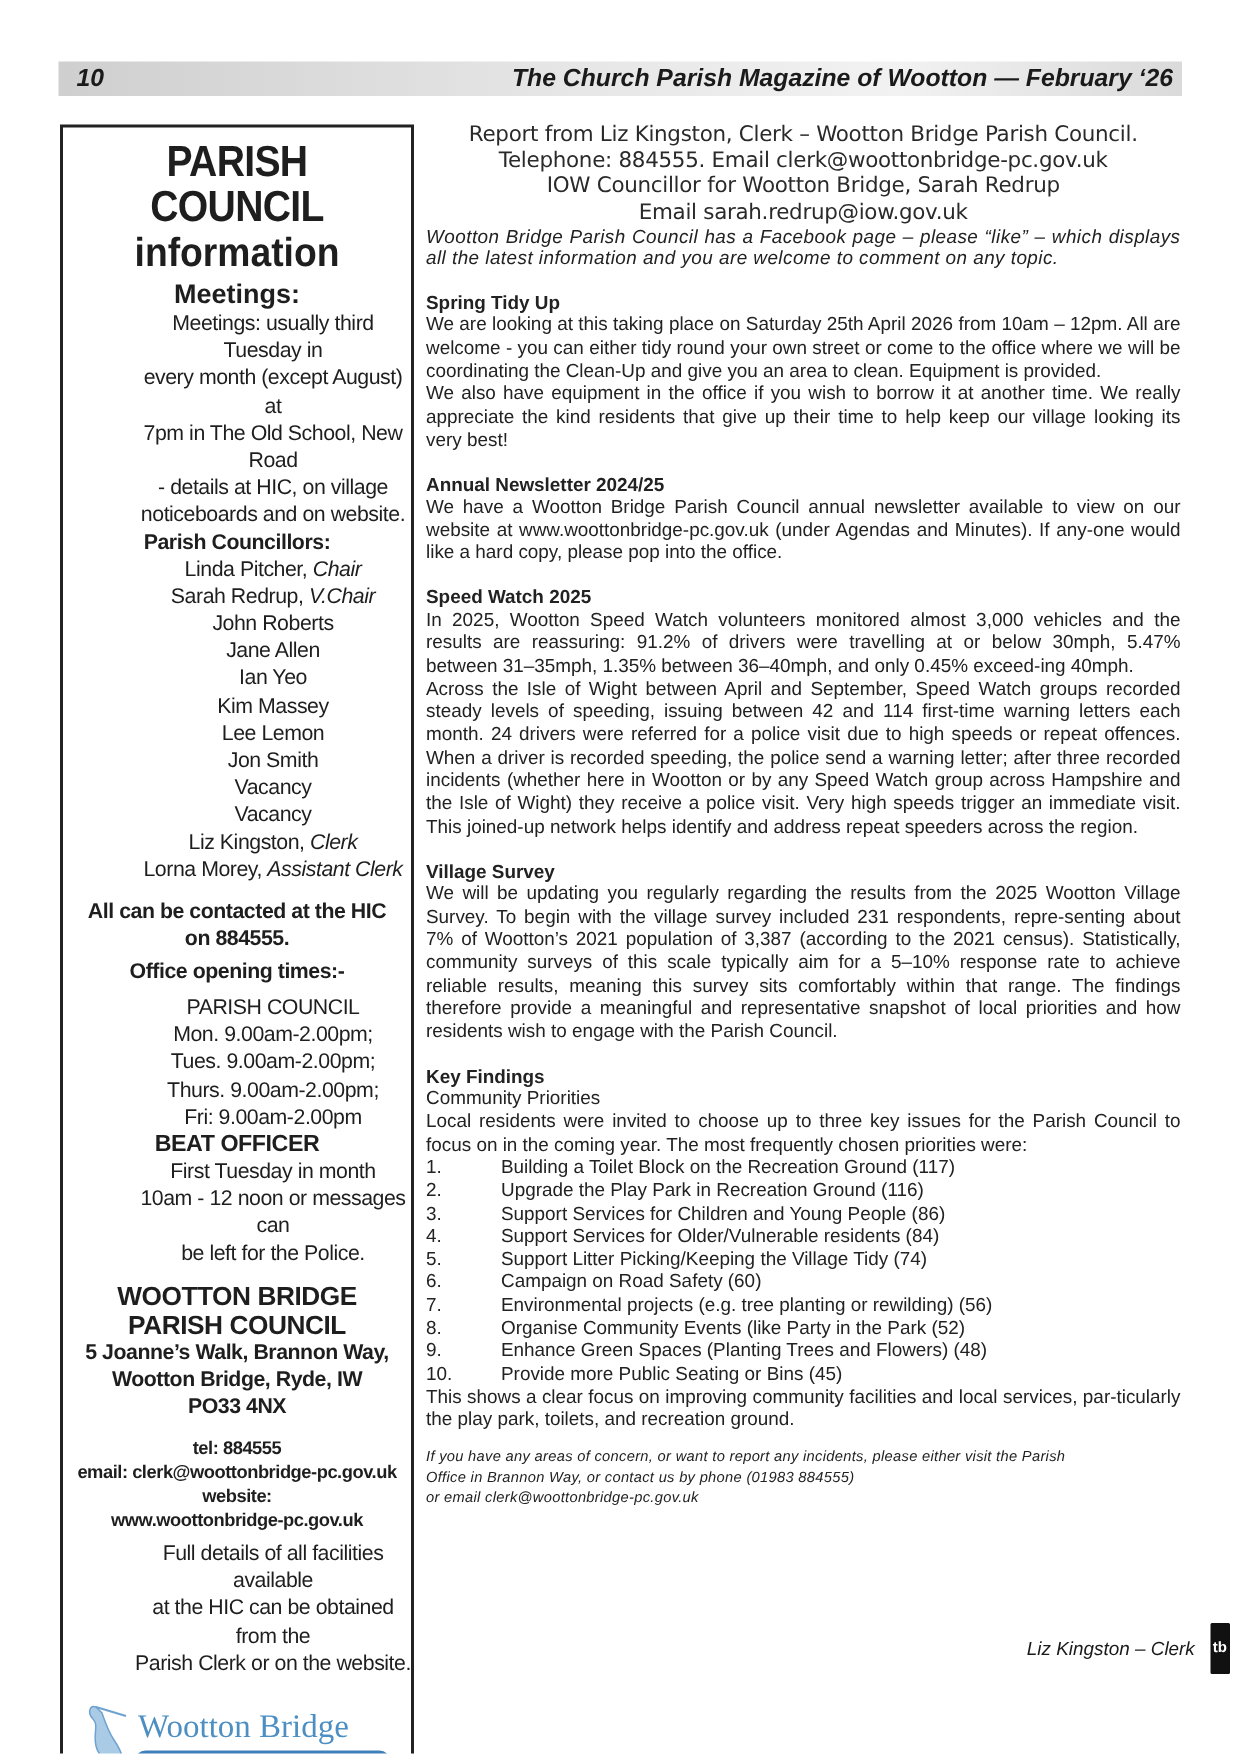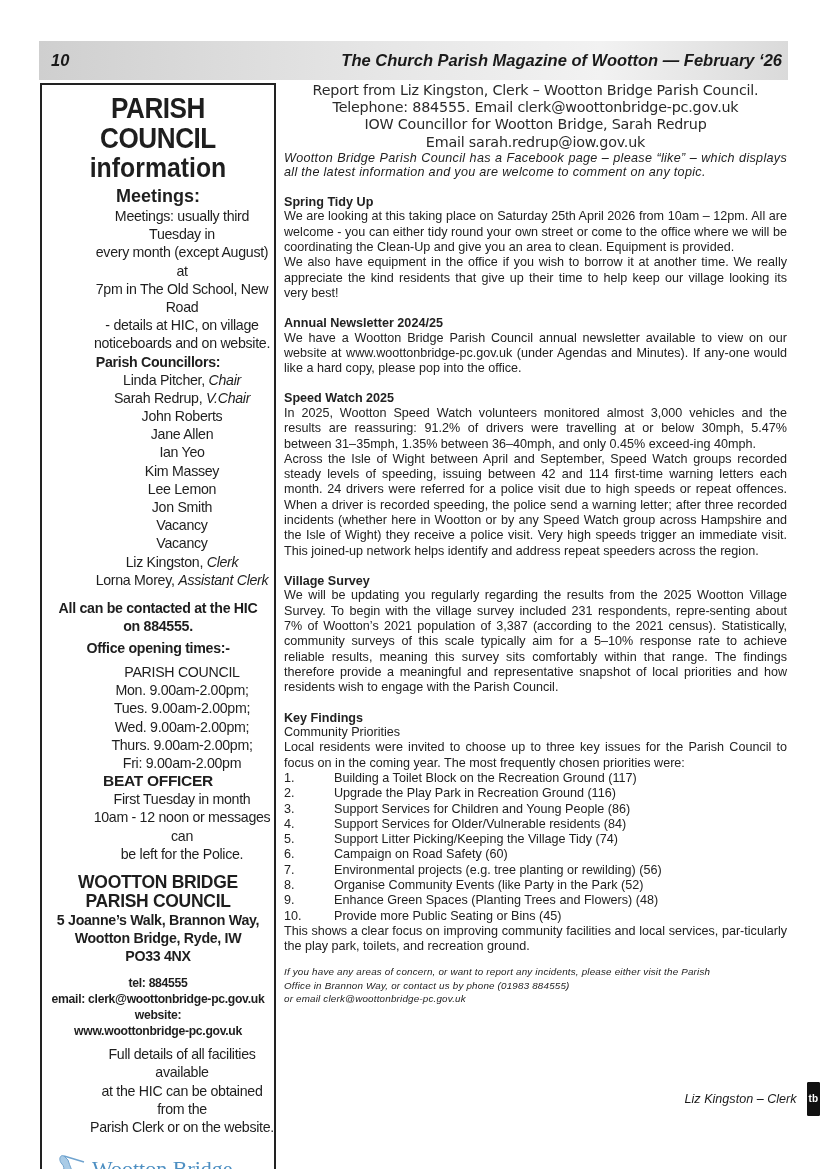--- a/index.html
+++ b/index.html
@@ -1,18 +1,18 @@
 <!DOCTYPE html>
 <html><head>
 <meta charset="utf-8">
 <style>
   html, body { margin:0; padding:0; background:#fff; }
   body { width:826px; height:1169px; position:relative; overflow:hidden; color:#1a1a1a; }
   .header-bar {
-    position:absolute; left:39px; top:41px; width:749px; height:39px;
+    position:absolute; left:39px; top:41px; width:749px; height:23px;
     background:linear-gradient(90deg,#cfcfcf 0%,#e6e6e6 45%,#f2f2f2 75%,#dadada 100%);
     font-family:"Liberation Sans", sans-serif; font-style:italic; font-weight:bold;
     font-size:16.5px; display:flex; align-items:center; justify-content:space-between;
     padding:0 6px 0 12px; box-sizing:border-box; color:#1a1a1a;
   }
   .left-box {
     position:absolute; left:40px; top:83px; width:236px; height:1150px;
     border:2px solid #222; box-sizing:border-box; text-align:center;
     font-family:"Liberation Sans", sans-serif; color:#1e1e1e;
   }
@@ -80,21 +80,20 @@
 
   <div class="lb-h mt10">
     <div>All can be contacted at the HIC</div>
     <div>on 884555.</div>
   </div>
   <div class="lb-h mt4">Office opening times:-</div>
   <div class="lb-p mt6">
     <div>PARISH COUNCIL</div>
     <div>Mon. 9.00am-2.00pm;</div>
     <div>Tues. 9.00am-2.00pm;</div>
-    <div>Wed. 9.00am-2.00pm;</div>
     <div>Thurs. 9.00am-2.00pm;</div>
     <div>Fri: 9.00am-2.00pm</div>
   </div>
 
   <div class="lb-h mt14" style="font-size:15.5px">BEAT OFFICER</div>
   <div class="lb-p">
     <div>First Tuesday in month</div>
     <div>10am - 12 noon or messages can</div>
     <div>be left for the Police.</div>
   </div>

